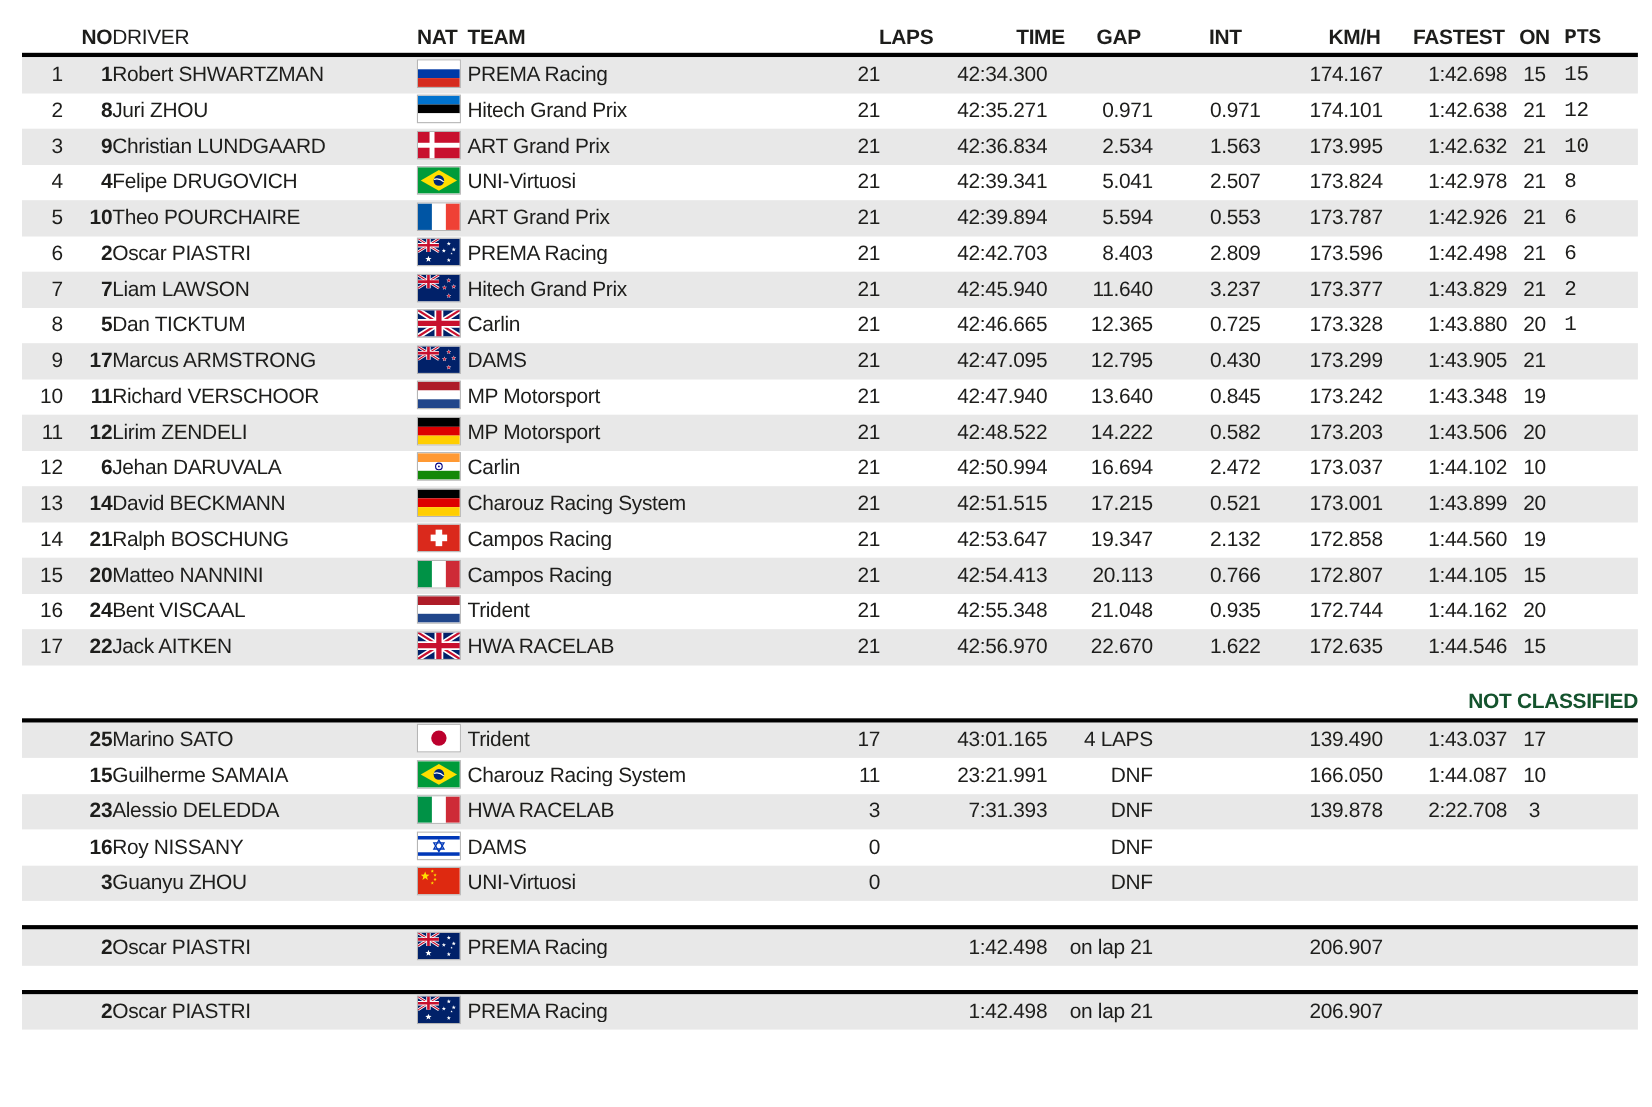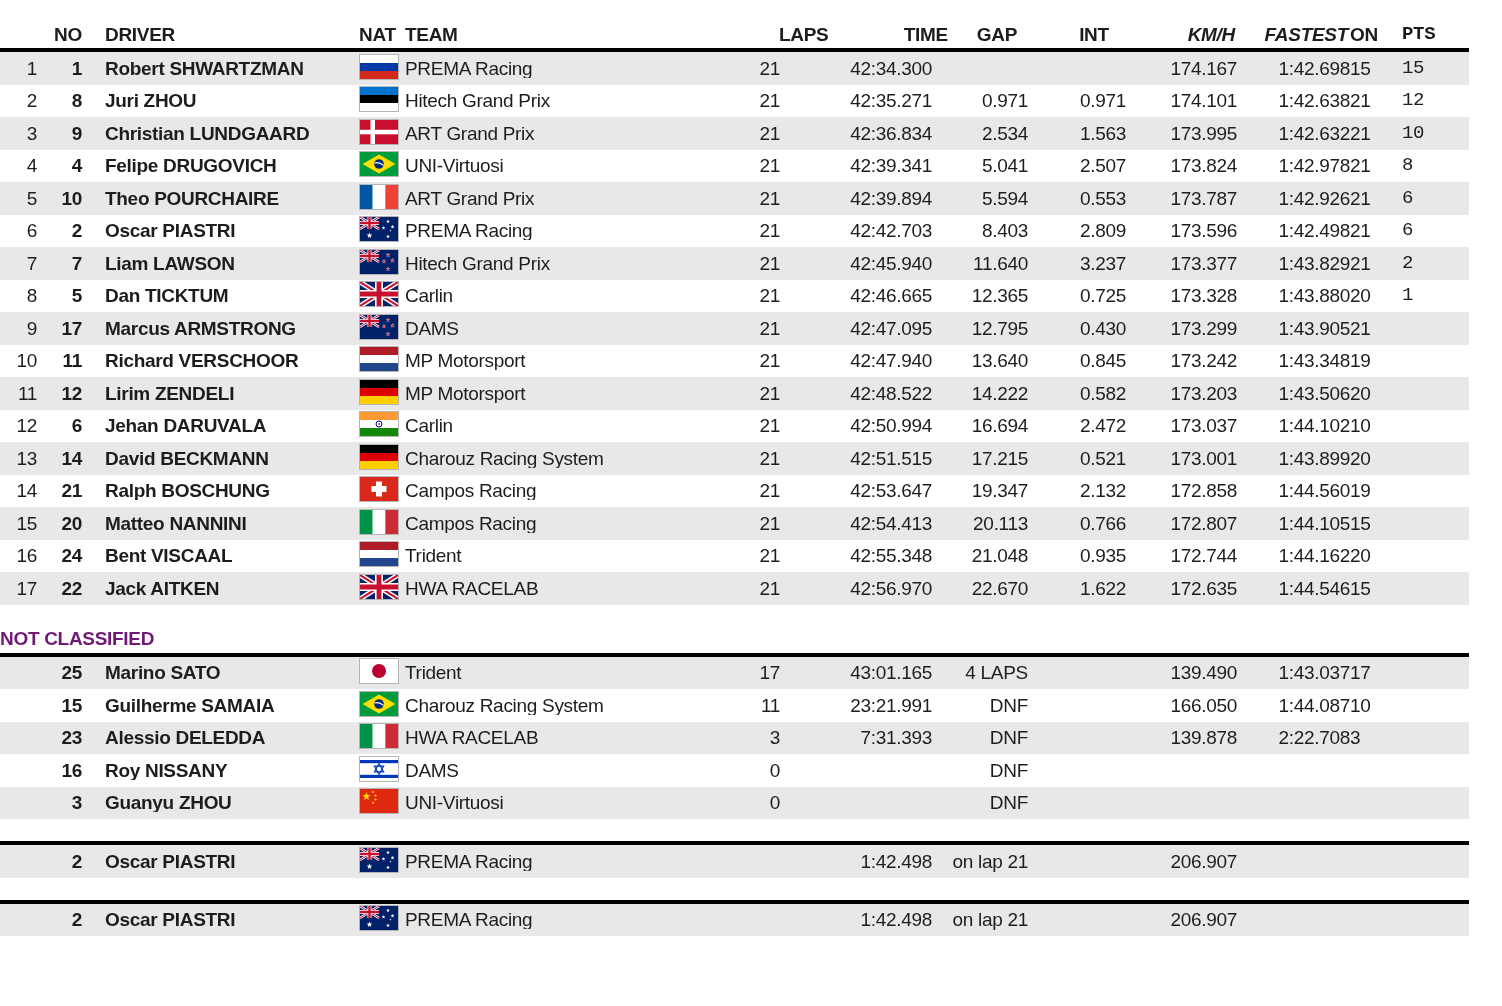--- a/index.html
+++ b/index.html
@@ -1,47 +1,47 @@
 <!DOCTYPE html>
 <html><head>
 <meta charset="utf-8">
 <style>
   html,body { margin:0; padding:0; }
   body {
     width:1502px; height:1006px; background:#ffffff; overflow:hidden;
     font-family:"Liberation Sans", sans-serif; color:#1d1d1b;
     letter-spacing:-0.3px;
   }
-  .sheet { position:absolute; left:0; top:14px; width:1469px; }
+  .sheet { position:absolute; left:20px; top:14px; width:1469px; }
   .grid {
     display:grid;
     grid-template-columns:40px 42px 275px 45px 340px 50px 140px 96px 98px 111px 113px 52px 61px 14px;
     align-items:center;
   }
   .hdr { height:34px; font-weight:bold; font-size:19px; align-items:end; padding-bottom:4px; box-sizing:border-box; }
   .rule { height:4px; background:#000000; }
   .row { height:32.5px; font-size:19px; }
   .stripe { background:#e8e8e8; }
   .c { white-space:nowrap; line-height:1; }
   .pos { text-align:right; padding-right:3px; }
   .no { text-align:right; font-weight:bold; }
-  .driver { padding-left:23px; font-weight:bold; overflow:hidden; }
+  .driver { font-weight:normal; overflow:hidden; }
   .nat { padding-left:2px; }
   .team { padding-left:3px; overflow:hidden; }
   .laps { text-align:right; padding-right:12px; }
   .time,.gap,.int,.kmh,.fastest { text-align:right; }
-  .on { text-align:left; padding-right:2px; }
+  .on { text-align:center; padding-right:2px; }
   .pts { padding-right:3px;font-family:Liberation Mono, monospace; }
   .hdr .laps,.hdr .time { transform:translateX(16px); padding:0;margin-left:21px; }
   .hdr .gap,.hdr .int { text-align:center; transform:translateX(17px); }
-  .hdr .kmh,.hdr .fastest { text-align:right; padding-right:2px;font-style:italic; }
+  .hdr .kmh,.hdr .fastest { text-align:right; padding-right:2px; }
   .section-gap { height:22px; }
   .section-title {
-    height:26px; line-height:24px; text-align:left;
-    font-weight:bold; font-size:19px; color:#701a75;
+    height:26px; line-height:24px; text-align:right;
+    font-weight:bold; font-size:19px; color:#14532d;
   }
   .flag {
     display:inline-block; width:38px; height:24px;
     border:1px solid #b5b5b5; box-sizing:content-box;
     vertical-align:middle; margin-top:-3px; background:#fff;
   }
   .flag svg { display:block; }
 </style>
 </head>
 <body>

